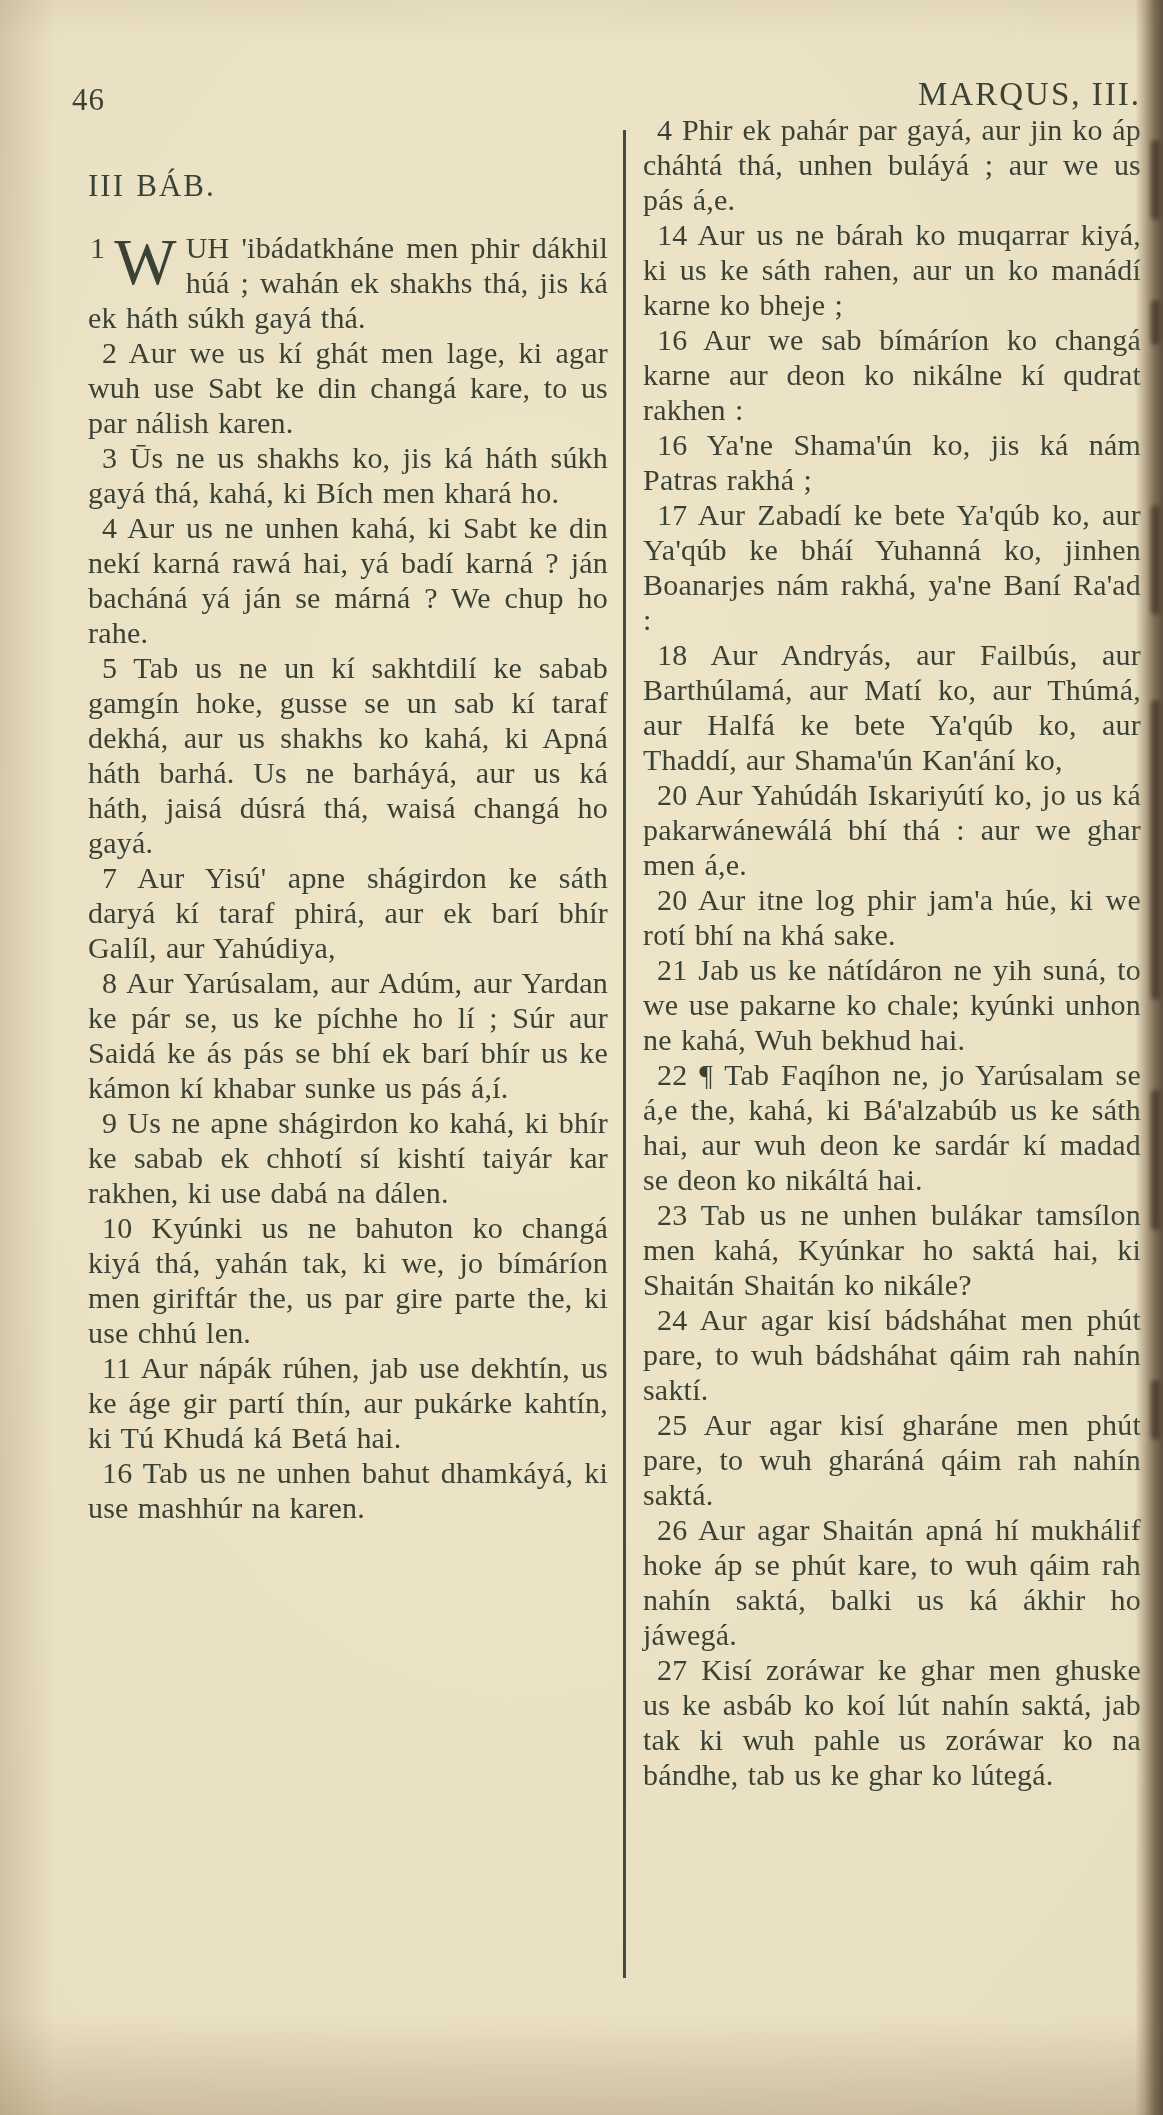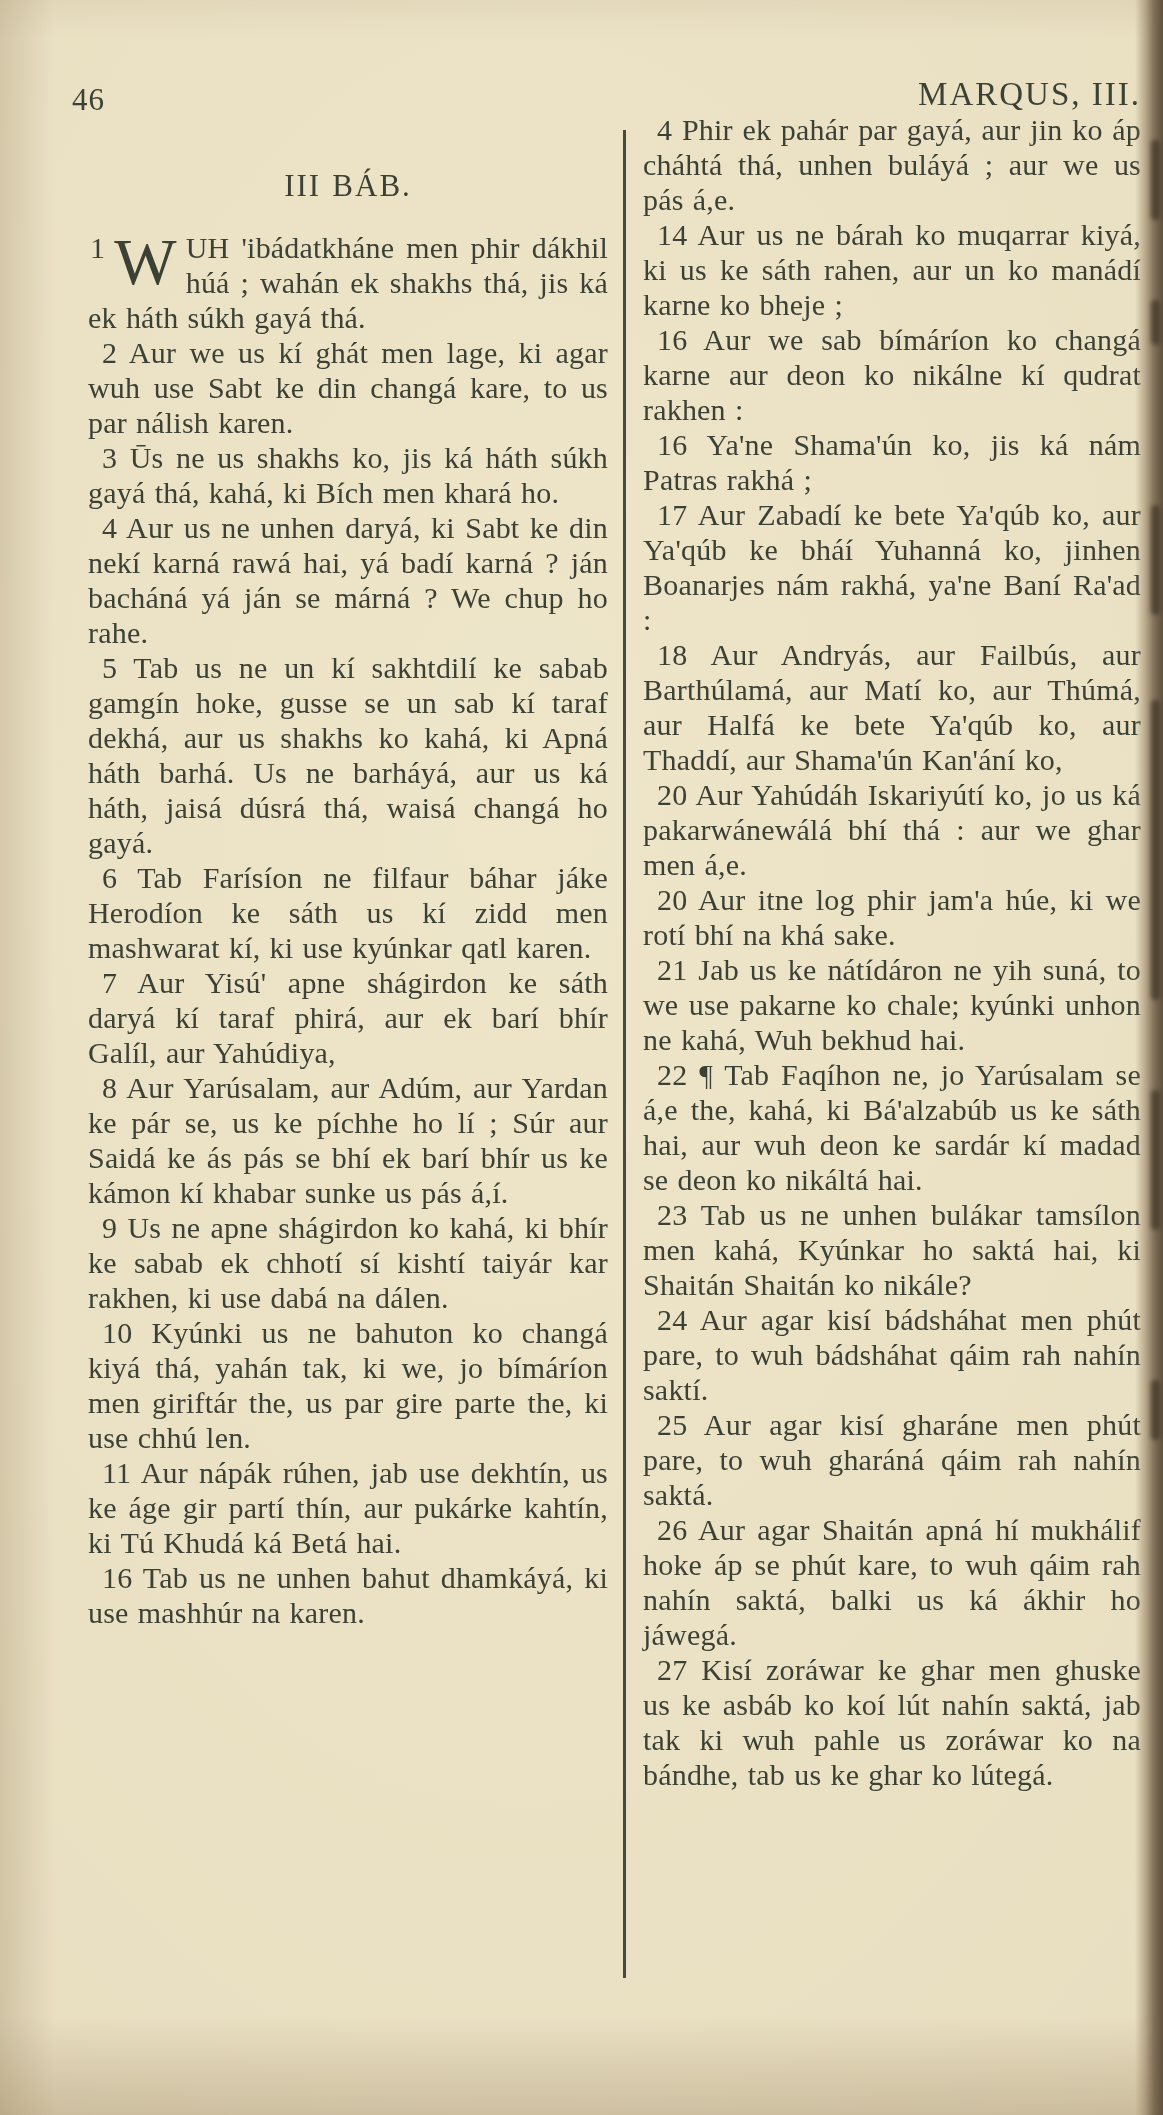--- a/index.html
+++ b/index.html
@@ -63,21 +63,21 @@
     left: 88px;
     top: 168px;
     width: 520px;
   }
   .col-right {
     left: 643px;
     top: 112px;
     width: 498px;
   }
   .chapter-heading {
-    text-align: center;
+    text-align: left;
     font-size: 31px;
     font-weight: normal;
     margin: 0 0 27px 0;
     letter-spacing: 2px;
   }
   .col p.verse {
     margin: 0;
     text-indent: 14px;
   }
   .col p.verse-first {
@@ -142,23 +142,22 @@
   </div>
 
   <div class="col col-left">
     <h2 class="chapter-heading">III BÁB.</h2>
     <p class="verse-first">
       <span class="dropnum">1</span><span class="dropcap">W</span><span>UH 'ibádatkháne men phir dákhil húá ; wahán ek shakhs thá, jis ká ek háth súkh gayá thá.</span>
     </p>
     <div id="left-verses">
         <p class="verse"><span class="vnum">2</span><span> Aur we us kí ghát men lage, ki agar wuh use Sabt ke din changá kare, to us par nálish karen.</span></p>
         <p class="verse"><span class="vnum">3</span><span> Ūs ne us shakhs ko, jis ká háth súkh gayá thá, kahá, ki Bích men khará ho.</span></p>
-        <p class="verse"><span class="vnum">4</span><span> Aur us ne unhen daryá, ki Sabt ke din nekí karná rawá hai, yá badí karná ? ján bacháná yá ján se márná ? We chup ho rahe.</span></p>
+        <p class="verse"><span class="vnum">4</span><span> Aur us ne unhen kahá, ki Sabt ke din nekí karná rawá hai, yá badí karná ? ján bacháná yá ján se márná ? We chup ho rahe.</span></p>
         <p class="verse"><span class="vnum">5</span><span> Tab us ne un kí sakhtdilí ke sabab gamgín hoke, gusse se un sab kí taraf dekhá, aur us shakhs ko kahá, ki Apná háth barhá. Us ne barháyá, aur us ká háth, jaisá dúsrá thá, waisá changá ho gayá.</span></p>
-        <p class="verse"><span class="vnum">6</span><span> Tab Farísíon ne filfaur báhar jáke Herodíon ke sáth us kí zidd men mashwarat kí, ki use kyúnkar qatl karen.</span></p>
         <p class="verse"><span class="vnum">7</span><span> Aur Yisú' apne shágirdon ke sáth daryá kí taraf phirá, aur ek barí bhír Galíl, aur Yahúdiya,</span></p>
         <p class="verse"><span class="vnum">8</span><span> Aur Yarúsalam, aur Adúm, aur Yardan ke pár se, us ke píchhe ho lí ; Súr aur Saidá ke ás pás se bhí ek barí bhír us ke kámon kí khabar sunke us pás á,í.</span></p>
         <p class="verse"><span class="vnum">9</span><span> Us ne apne shágirdon ko kahá, ki bhír ke sabab ek chhotí sí kishtí taiyár kar rakhen, ki use dabá na dálen.</span></p>
         <p class="verse"><span class="vnum">10</span><span> Kyúnki us ne bahuton ko changá kiyá thá, yahán tak, ki we, jo bímáríon men giriftár the, us par gire parte the, ki use chhú len.</span></p>
         <p class="verse"><span class="vnum">11</span><span> Aur nápák rúhen, jab use dekhtín, us ke áge gir partí thín, aur pukárke kahtín, ki Tú Khudá ká Betá hai.</span></p>
         <p class="verse"><span class="vnum">16</span><span> Tab us ne unhen bahut dhamkáyá, ki use mashhúr na karen.</span></p>
       </div>
   </div>
 
   <div class="divider"></div>

